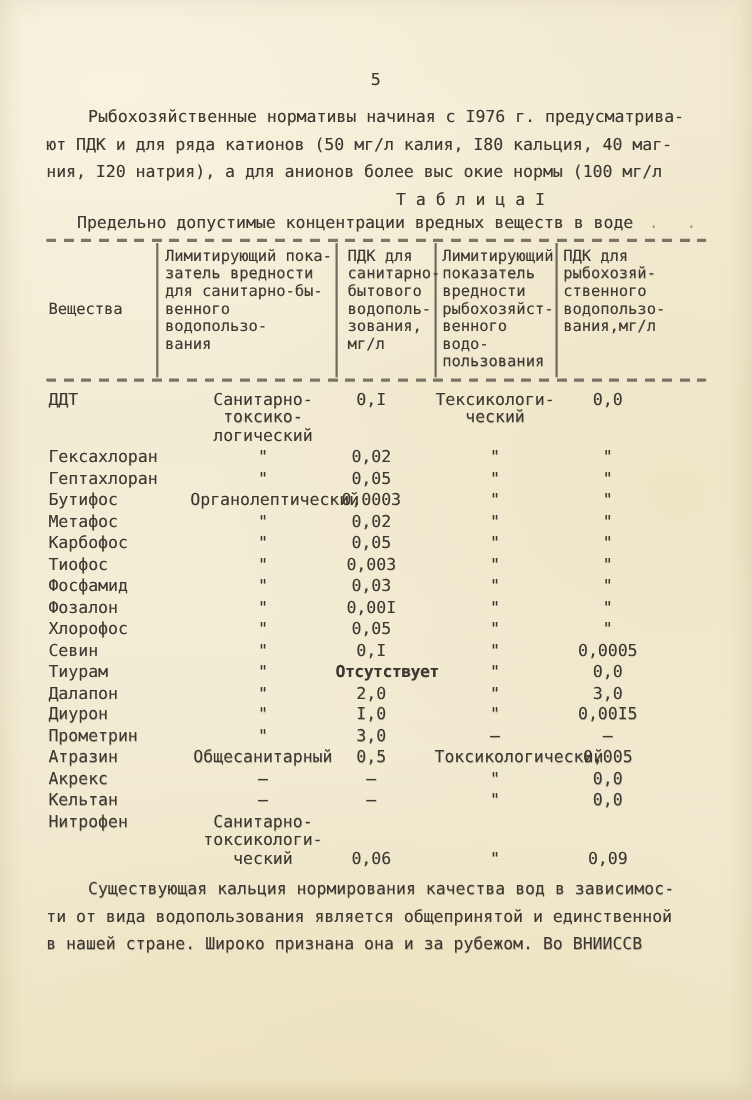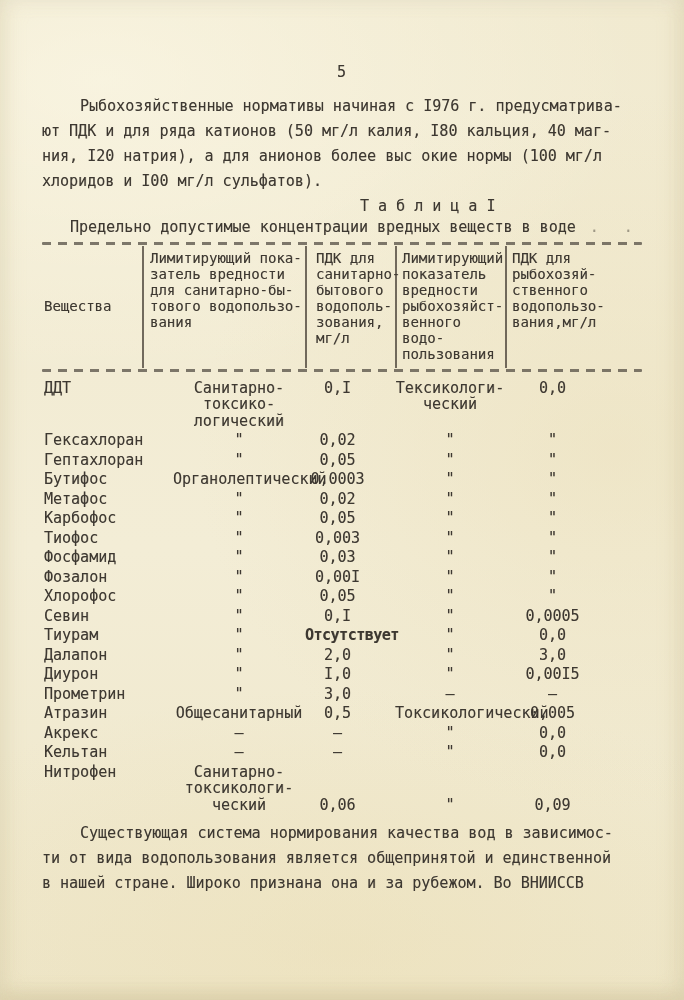--- a/index.html
+++ b/index.html
@@ -72,37 +72,36 @@
 
 
   <div class="para indent-first">
 
       <div class="line">Рыбохозяйственные нормативы начиная с I976 г. предусматрива-</div>
 
       <div class="line">ют ПДК и для ряда катионов (50 мг/л калия, I80 кальция, 40 маг-</div>
 
       <div class="line">ния, I20 натрия), а для анионов более выс окие нормы (100 мг/л</div>
 
-      <div class="line">хлоридов и I00 мг/л сульфатов).</div>
     </div>
 
   <div class="tcaption">Т а б л и ц а   I</div>
 
   <div class="tsubtitle">
     <span>Предельно допустимые концентрации вредных веществ в воде</span><span class="marks">. .</span>
   </div>
 
   <div class="ttable">
     <div class="hrule"></div>
     <div class="thead">
       <div class="th c1">Вещества</div>
       <div class="th c2">Лимитирующий пока-
 затель вредности
 для санитарно-бы-
-тового водопользо-
+венного водопользо-
 вания</div>
       <div class="th c3">ПДК для
 санитарно-
 бытового
 водополь-
 зования,
 мг/л</div>
       <div class="th c4">Лимитирующий
 показатель
 вредности
@@ -270,20 +269,20 @@
 ческий</div>
           <div class="td c3">0,06</div>
           <div class="td c4">"</div>
           <div class="td c5">0,09</div>
         </div>
       </div>
   </div>
 
   <div class="para indent-first closing">
 
-      <div class="line">Существующая система нормирования качества вод в зависимос-</div>
+      <div class="line">Существующая кальция нормирования качества вод в зависимос-</div>
 
       <div class="line">ти от вида водопользования является общепринятой и единственной</div>
 
       <div class="line">в нашей стране. Широко признана она и за рубежом. Во ВНИИССВ</div>
     </div>
 
 </div>
 
 </body></html>

